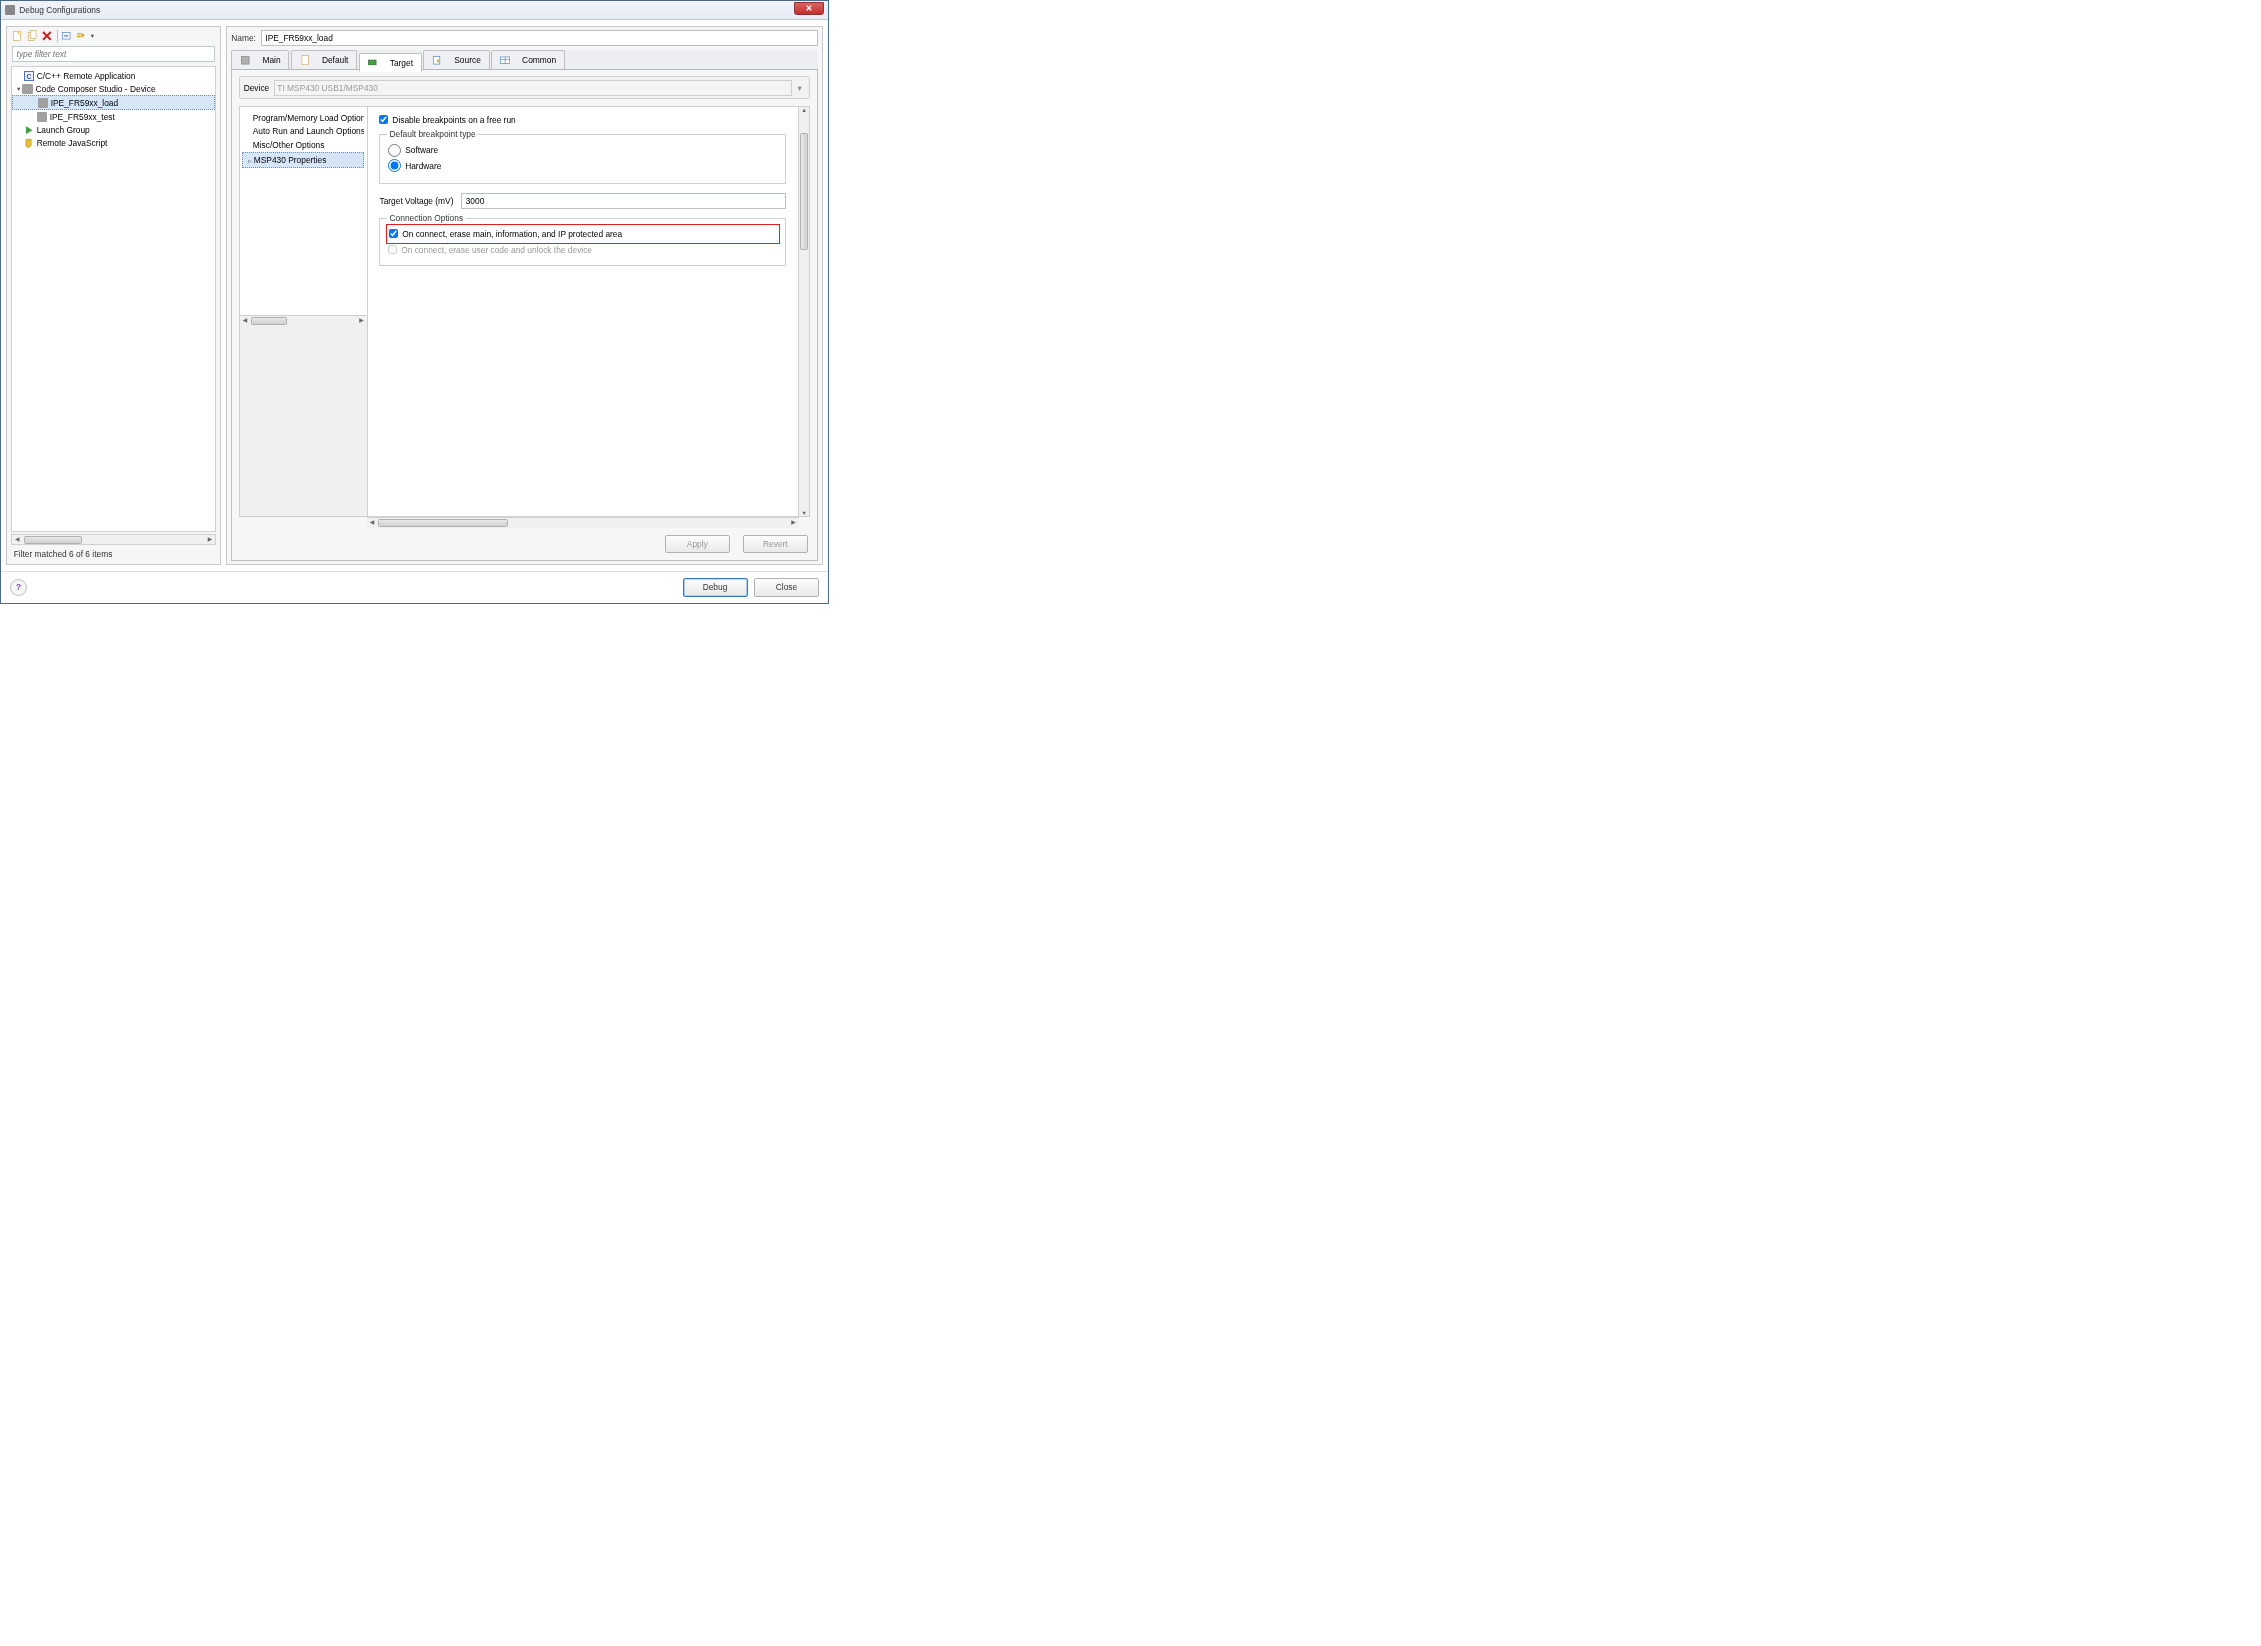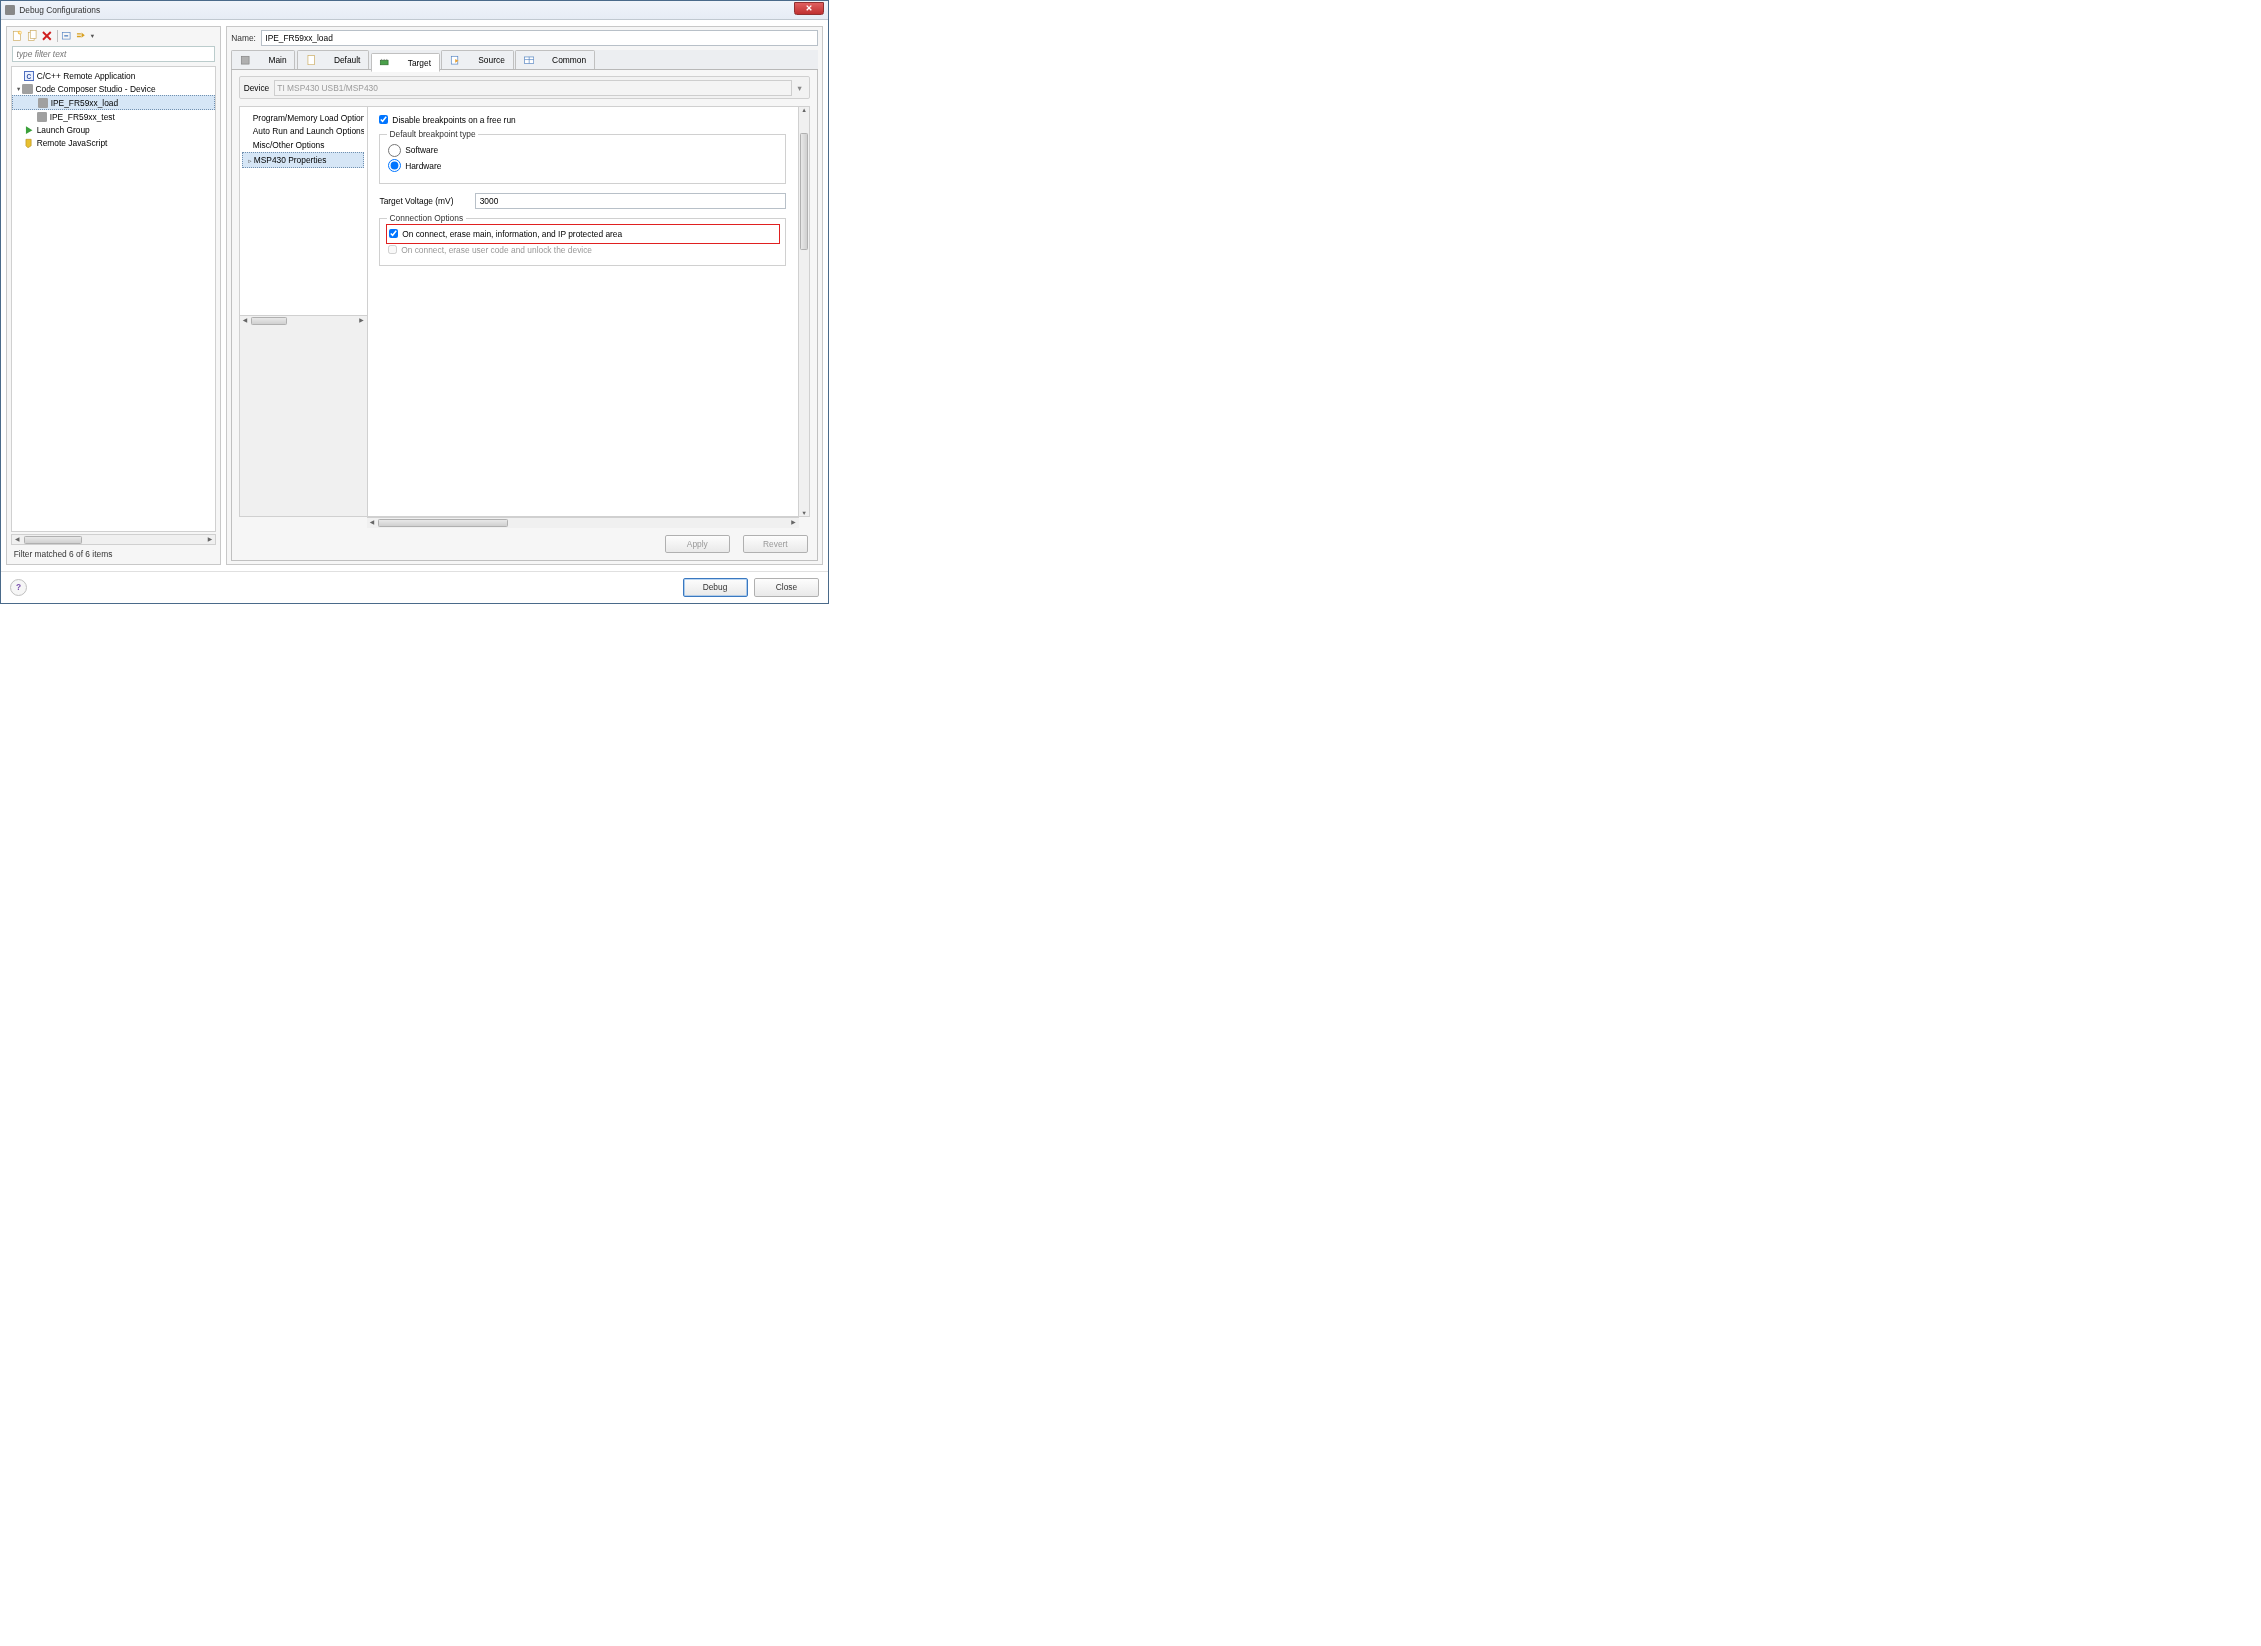--- a/index.html
+++ b/index.html
@@ -27,40 +27,40 @@
 .tree-ic { width: 10.4px; height: 10.4px; margin-right: 2.6px; display: inline-flex; align-items: center; justify-content: center; }
 .left-hscroll { height: 11px; background: #f0f0f0; border: 0.6px solid #d0d0d0; margin: 1.3px; position: relative; }
 .left-hscroll .thumb { position: absolute; left: 11.7px; top: 0.6px; width: 58px; height: 8.4px; background: linear-gradient(#e8e8e8,#d0d0d0); border: 0.6px solid #b0b0b0; border-radius: 1.3px; }
 .left-hscroll .arrow { position: absolute; top: 0; width: 10.4px; height: 9.7px; text-align: center; color: #666; font-size: 5.8px; line-height: 9.7px; }
 .left-status { padding: 2.6px 3.9px; color: #333; }
 .right-pane { flex: 1; border: 0.6px solid #c8c8c8; background: #f6f6f6; display: flex; flex-direction: column; padding: 3.9px; }
 .name-row { display: flex; align-items: center; gap: 5.2px; margin-bottom: 3.9px; }
 .name-row label { color: #333; }
 .name-row input { flex: 1; padding: 1.9px 3.2px; border: 0.6px solid #b8c0c8; background: #fff; }
 .tabbar { display: flex; border-bottom: 0.6px solid #b8b8b8; background: #eceef1; }
-.tab { display: flex; align-items: center; gap: 18px; padding: 3.2px 7.8px; border: 0.6px solid #c0c0c0; border-bottom: none; background: #eef0f3; margin-right: 1.3px; border-radius: 1.9px 1.9px 0 0; }
+.tab { display: flex; align-items: center; gap: 12px; padding: 3.2px 7.8px; border: 0.6px solid #c0c0c0; border-bottom: none; background: #eef0f3; margin-right: 1.3px; border-radius: 1.9px 1.9px 0 0; }
 .tab.active { background: #fff; border-bottom: 0.6px solid #fff; position: relative; top: 3px; }
 .tab-ic { width: 10.4px; height: 10.4px; }
 .tab-body { flex: 1; background: #f6f6f6; border: 0.6px solid #c0c0c0; border-top: none; padding: 6.5px; display: flex; flex-direction: column; }
 .device-row { display: flex; align-items: center; gap: 5.2px; padding: 2.6px 3.9px; background: #f2f2f2; border: 0.6px solid #d0d0d0; border-radius: 1.9px; }
 .device-row select { flex: 1; padding: 1.9px; border: 0.6px solid #c0c0c0; background: #f5f5f5; color: #777; appearance: none; }
 .dev-arrow { color: #888; padding-right: 3.9px; }
 .inner-split { flex: 1; display: flex; gap: 1.3px; margin-top: 6.5px; border: 0.6px solid #d0d0d0; background: #fff; }
 .prop-tree { width: 128px; border-right: 0.6px solid #d0d0d0; display: flex; flex-direction: column; }
 .prop-tree .list { flex: 1; padding: 3.9px 2.6px; overflow: hidden; }
 .prop-row { padding: 1.9px 2.6px; white-space: nowrap; overflow: hidden; }
 .prop-row.sel { background: #d6e6f6; border: 0.6px dotted #7090b0; }
 .settings { flex: 1; padding: 5.2px 10.4px; position: relative; overflow: auto; }
 .chk-row { display: flex; align-items: center; gap: 3.9px; margin: 2.6px 0; }
 .chk-row input[type="checkbox"] { width: 9px; height: 9px; }
 .chk-row.disabled { color: #999; }
 .fieldset { border: 0.6px solid #d0d0d0; padding: 6.5px 7.8px 7.8px; margin: 9px 0; position: relative; }
 .fieldset .legend { position: absolute; top: -5.8px; left: 6.5px; background: #fff; padding: 0 2.6px; color: #333; }
 .radio-row { display: flex; align-items: center; gap: 3.9px; margin: 2.6px 0; }
-.val-row { display: flex; align-items: center; gap: 22px; margin: 6.5px 0; }
+.val-row { display: flex; align-items: center; gap: 8px; margin: 6.5px 0; }
 .val-row input { flex: 1; padding: 1.9px 3.2px; border: 0.6px solid #b8c0c8; }
 .redbox { border: 1.3px solid #e02020; padding: 1.3px 2.6px; margin: -1.3px -2.6px; }
 .vscroll { width: 11.7px; border-left: 0.6px solid #d0d0d0; background: #f0f0f0; position: relative; }
 .vscroll .vthumb { position: absolute; top: 26px; left: 1.3px; width: 7.8px; height: 117px; background: linear-gradient(90deg,#e8e8e8,#d0d0d0); border: 0.6px solid #b0b0b0; border-radius: 1.3px; }
 .hscroll-row { height: 11px; display: flex; }
 .hscroll { flex: 1; background: #f0f0f0; border-top: 0.6px solid #d0d0d0; position: relative; }
 .hscroll .hthumb { position: absolute; left: 11.7px; top: 0.6px; height: 8.4px; background: linear-gradient(#e8e8e8,#d0d0d0); border: 0.6px solid #b0b0b0; border-radius: 1.3px; }
 .btn-row { display: flex; justify-content: flex-end; gap: 13px; padding: 6.5px 2.6px 0; }
 .btn { min-width: 65px; padding: 3.2px 11.7px; border: 0.6px solid #b0b0b0; background: linear-gradient(#fdfdfd,#e9e9e9); border-radius: 1.9px; text-align: center; color: #333; }
 .btn.disabled { color: #999; }

